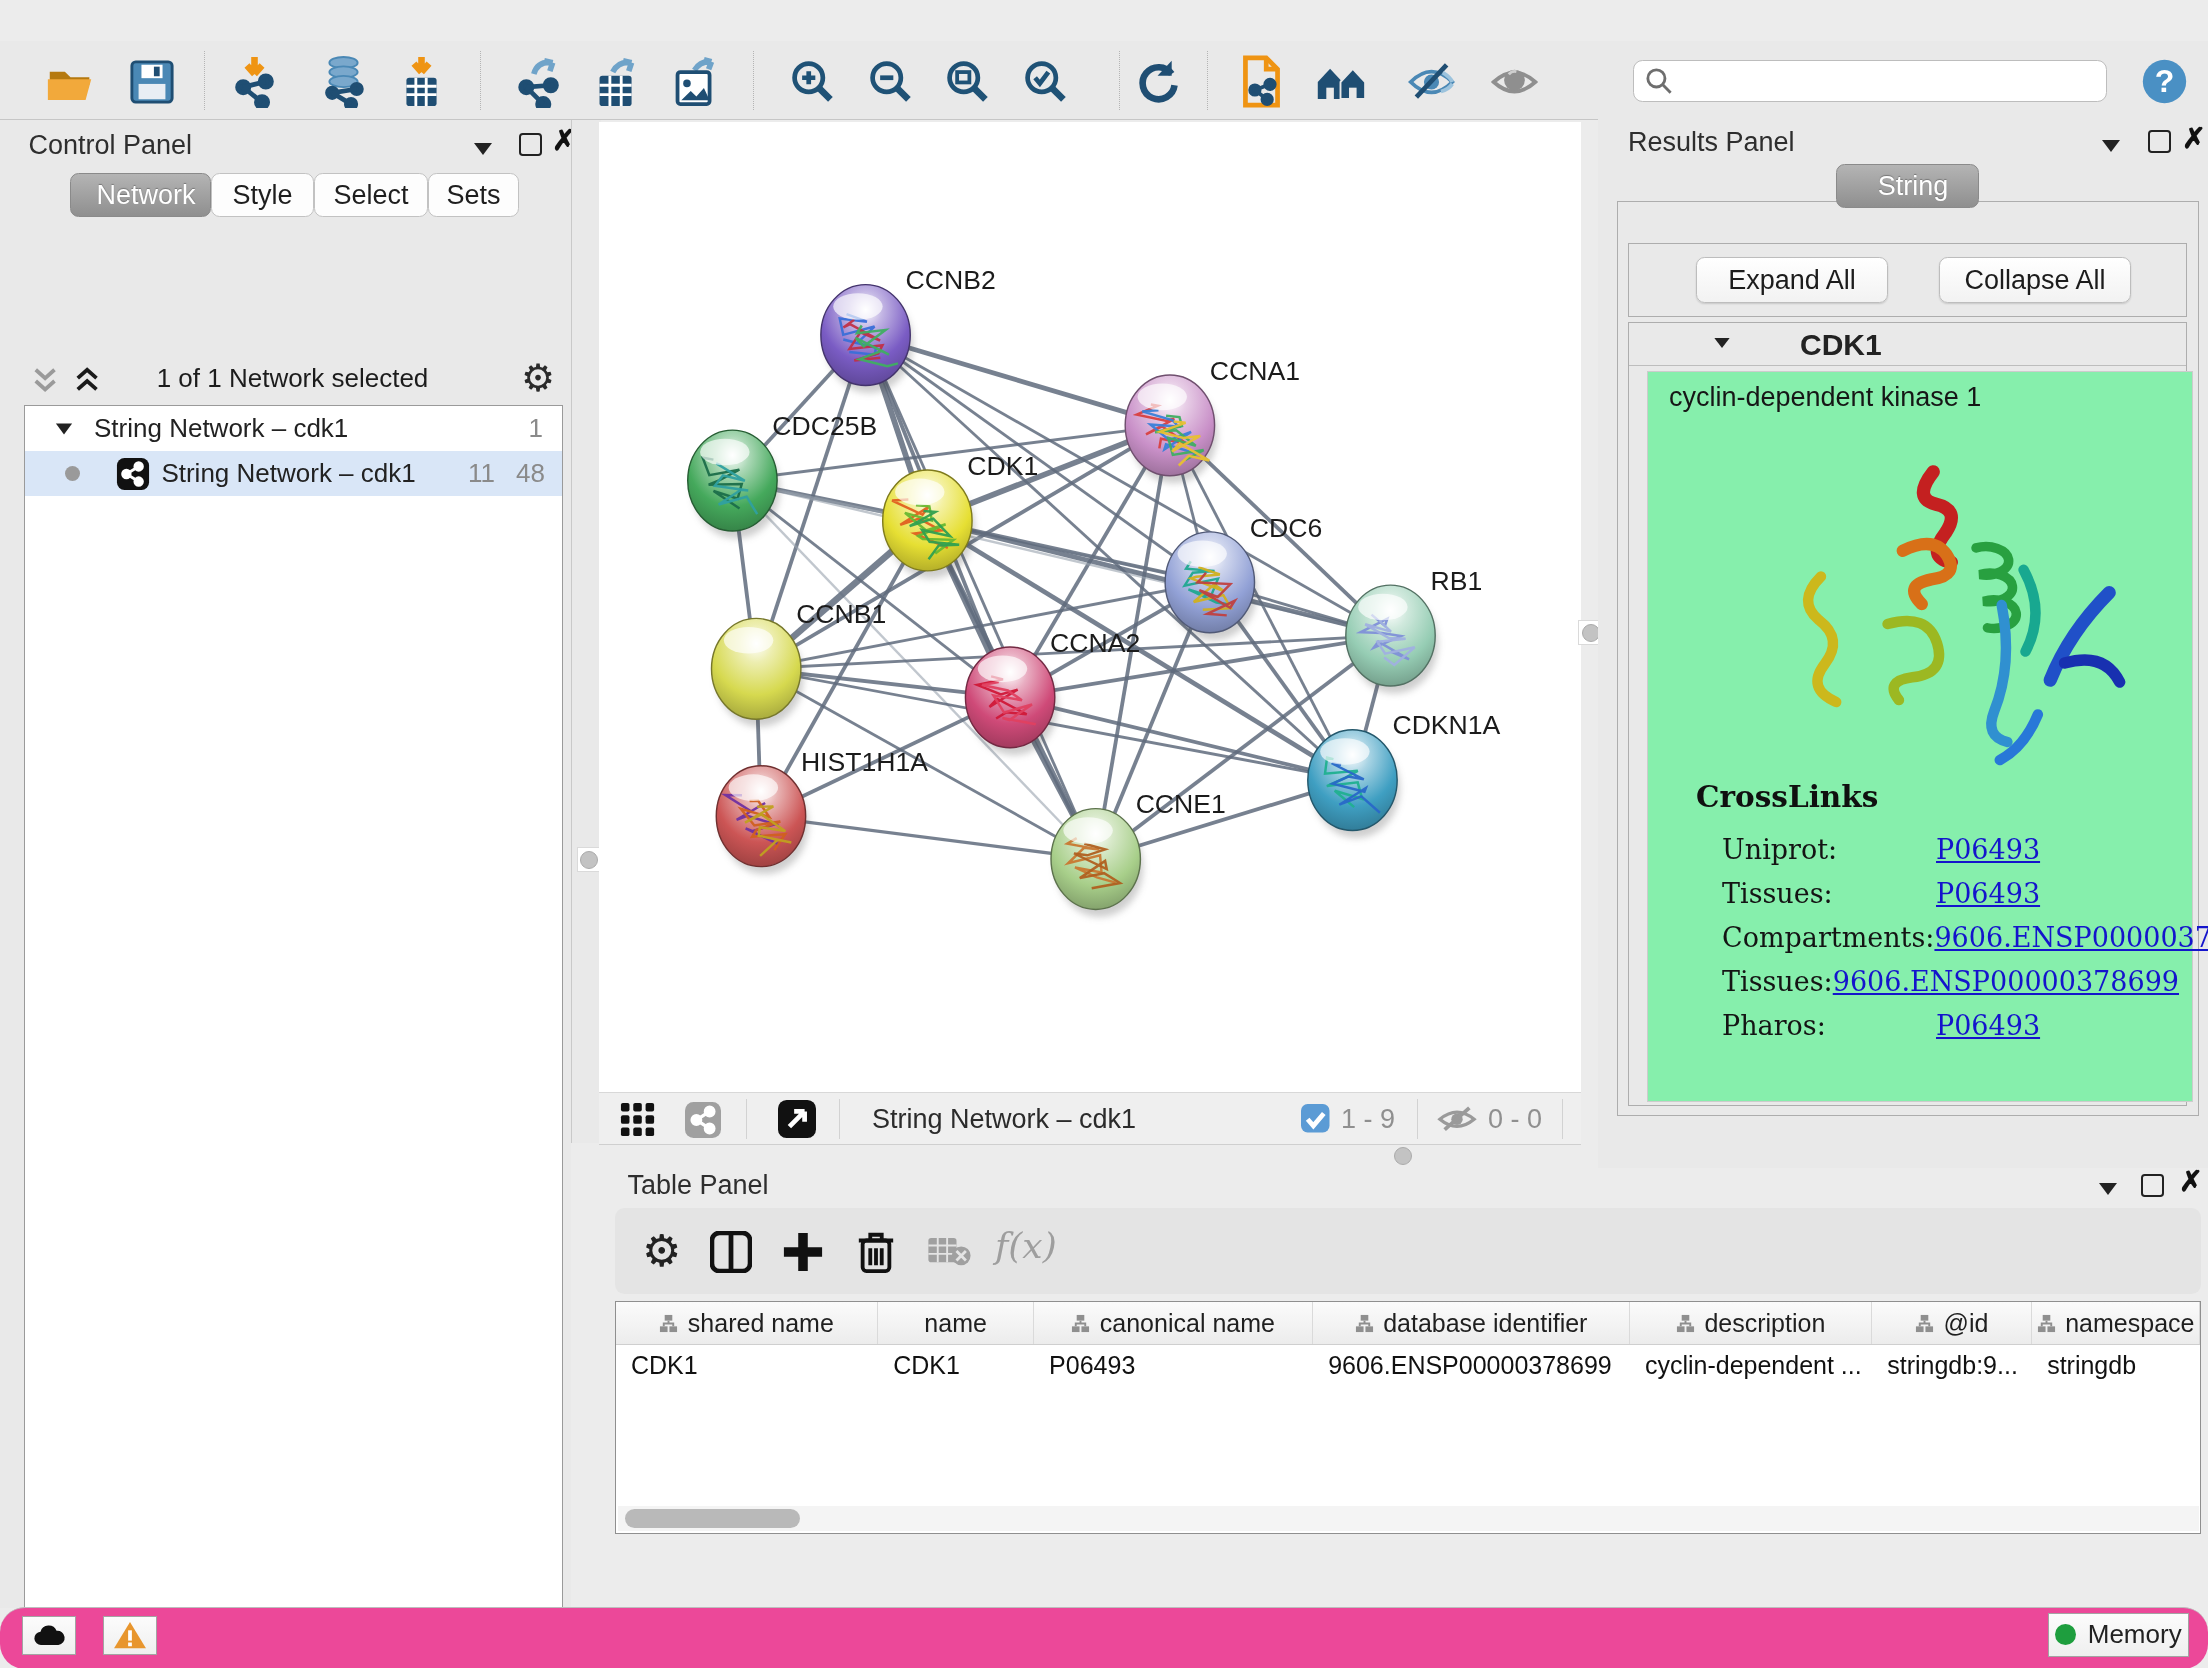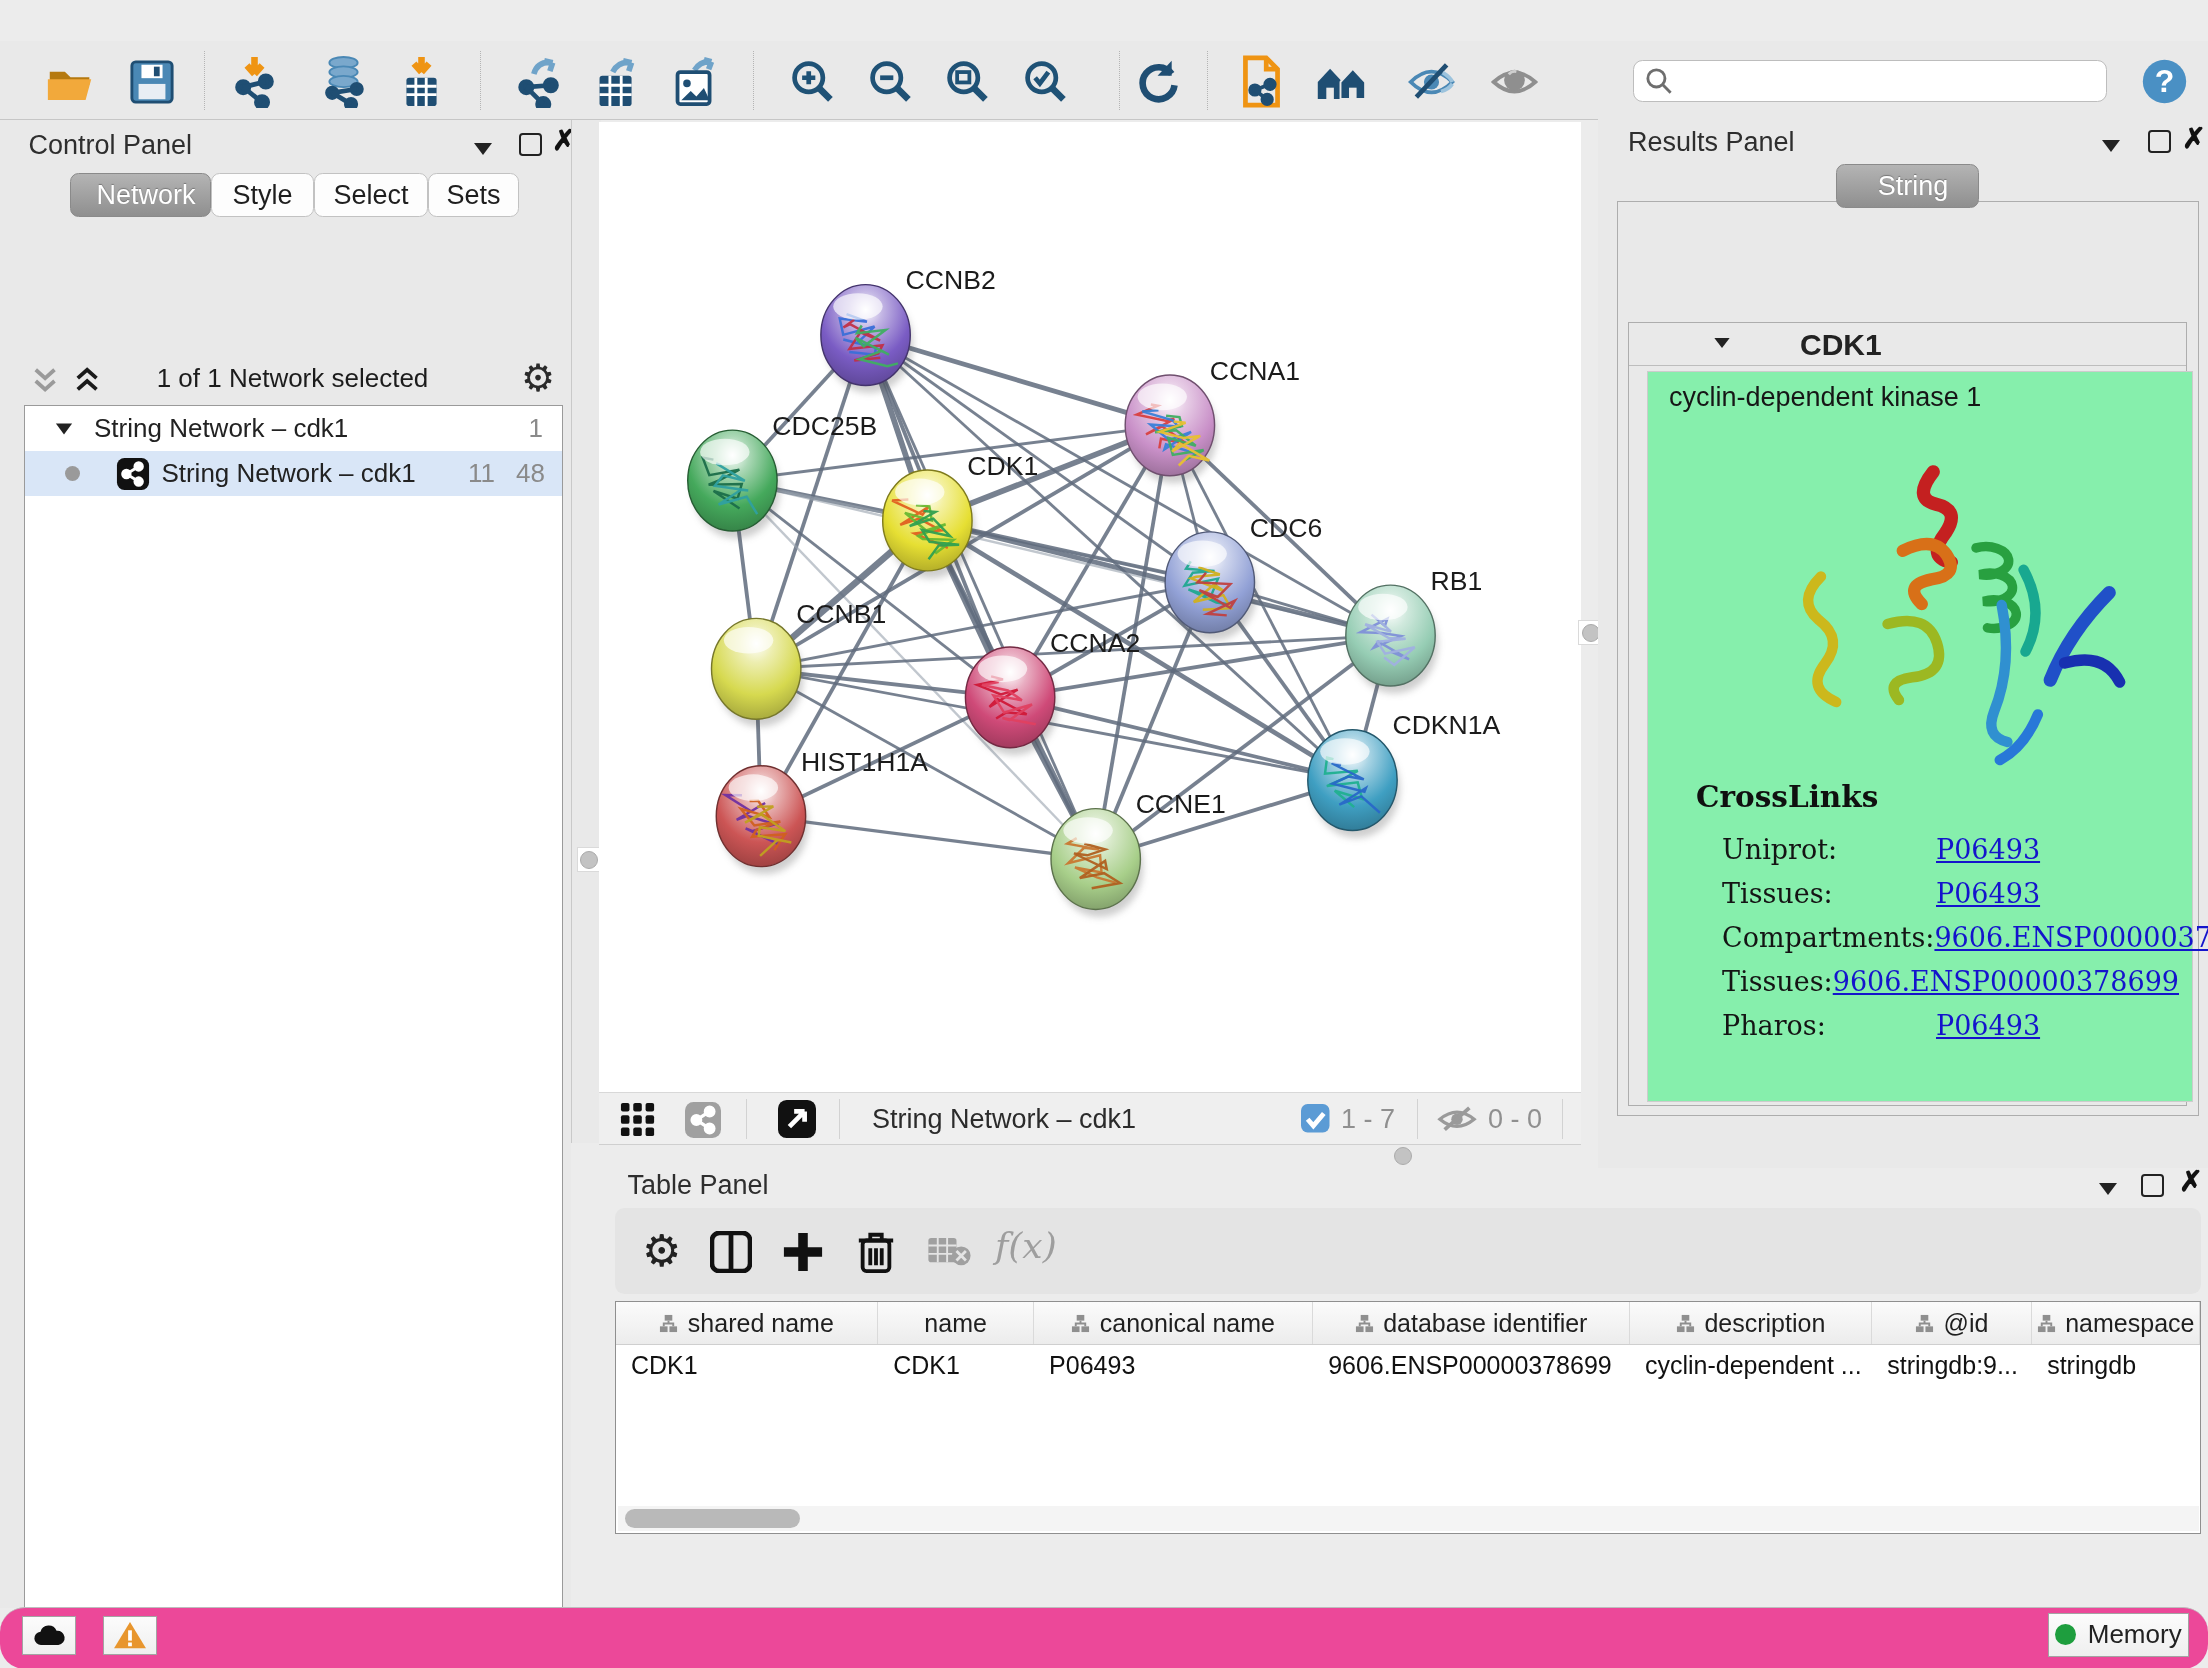--- a/index.html
+++ b/index.html
@@ -525,21 +525,21 @@
     <svg class="abs" style="left:179px;top:6.7px" width="38" height="38" viewBox="0 0 40 40">
         <rect x="0" y="0" width="40" height="40" rx="9" fill="#111"></rect>
         <path d="M12,28 L28,12 M28,12 h-11 M28,12 v11" stroke="#fff" stroke-width="5" fill="none"></path>
       </svg>
     <div class="ntsep" style="left:240px"></div>
     <div class="abs ntxt" style="left:273px;top:11.4px">String Network – cdk1</div>
     <svg class="abs" style="left:702px;top:11.4px" width="28.5" height="28.5" viewBox="0 0 30 30">
         <rect x="0" y="0" width="30" height="30" rx="7" fill="#5b9bd5"></rect>
         <path d="M7,16 l6,7 11,-13" stroke="#fff" stroke-width="5" fill="none"></path>
       </svg>
-    <div class="abs gcnt" style="left:742px;top:11.4px">1 - 7</div>
+    <div class="abs gcnt" style="left:742px;top:11.4px">1 - 9</div>
     <div class="ntsep" style="left:818px"></div>
     <svg class="abs" style="left:837px;top:12.4px" width="42" height="28.5" viewBox="0 0 44 30">
         <path d="M4,15 q18,-15 36,0 q-18,15 -36,0z" fill="none" stroke="#9a9a9a" stroke-width="3.5"></path>
         <circle cx="22" cy="15" r="6" fill="#9a9a9a"></circle>
         <path d="M9,26 L35,3" stroke="#9a9a9a" stroke-width="4"></path>
       </svg>
     <div class="abs gcnt" style="left:889px;top:11.4px">0 - 0</div>
     <div class="ntsep" style="left:963px"></div>
     <svg class="abs" style="left:984px;top:5.7px" width="40" height="40" viewBox="0 0 42 42">
         <circle cx="21" cy="21" r="13" fill="none" stroke="#111" stroke-width="5"></circle>
@@ -562,20 +562,24 @@
 
   <div class="results">
     <div class="abs phead" style="left:30px;top:7.6px">Results Panel</div>
     <div class="abs" style="left:504px;top:19px"><span class="tri-down"></span></div>
     <div class="abs" style="left:550px;top:11.4px"><span class="sqbtn"></span></div>
     <div class="abs xbtn" style="left:584px;top:9.5px">✗</div>
 
     <div class="rbox" style="left:19px;top:82px;width:582px;height:915px"></div>
     <div class="tab active abs" style="left:238px;top:45px;width:143px">String</div>
 
+    <div class="rbox" style="left:30px;top:124px;width:559px;height:74px">
+      <div class="btn abs" style="left:67px;top:13.3px;width:190px;height:44px">Expand All</div>
+      <div class="btn abs" style="left:310px;top:13.3px;width:190px;height:44px">Collapse All</div>
+    </div>
 
     <div class="rbox" style="left:30px;top:203px;width:559px;height:784px">
       <div class="abs" style="left:0;top:0;width:100%;height:42px;border-bottom:1px solid #bdbdbd">
         <span class="tri-down" style="position:absolute;left:84px;top:14.3px;transform:scale(.85)"></span>
         <span style="position:absolute;left:171px;top:4.8px;font-size:30px;font-weight:bold">CDK1</span>
       </div>
       <div class="abs" style="left:18px;top:48px;width:544px;height:729px;background:#86efac;border:1px solid #cccccc">
         <div class="abs" style="left:21px;top:9.5px;font-size:27px;color:#161616">cyclin-dependent kinase 1</div>
         <svg class="abs" style="left:133px;top:57px" width="371" height="352" viewBox="0 0 390 370">
           <g fill="none" stroke-linecap="round">

